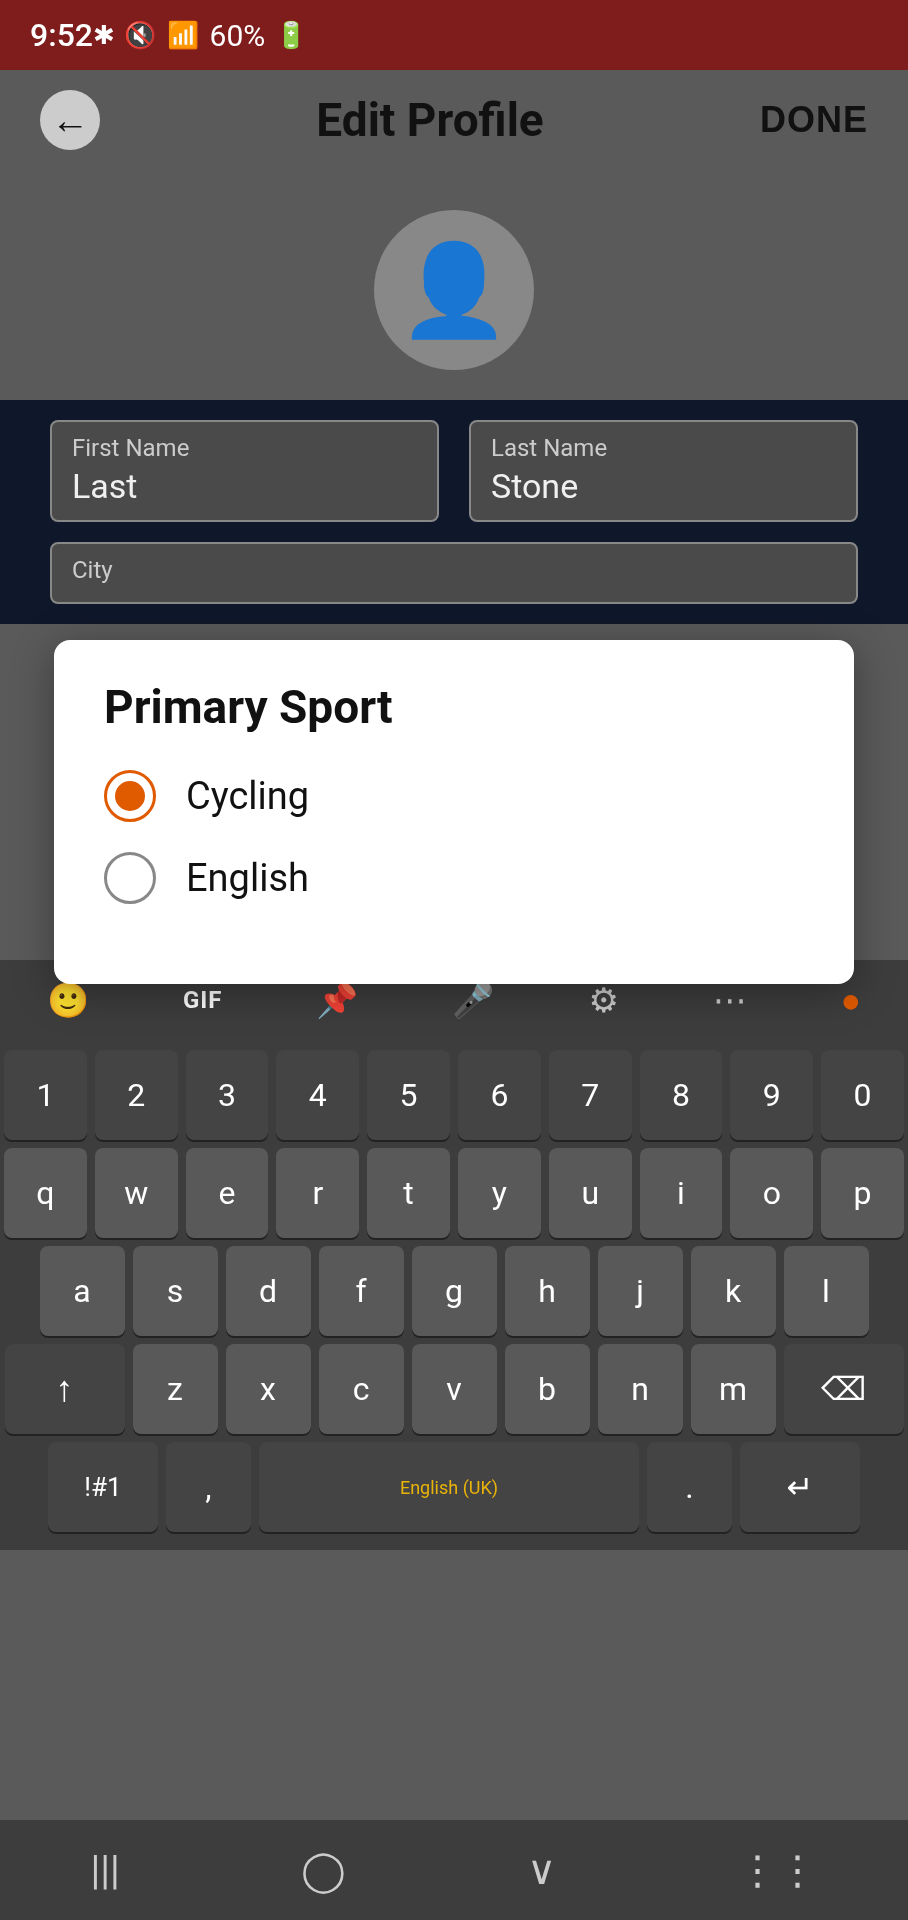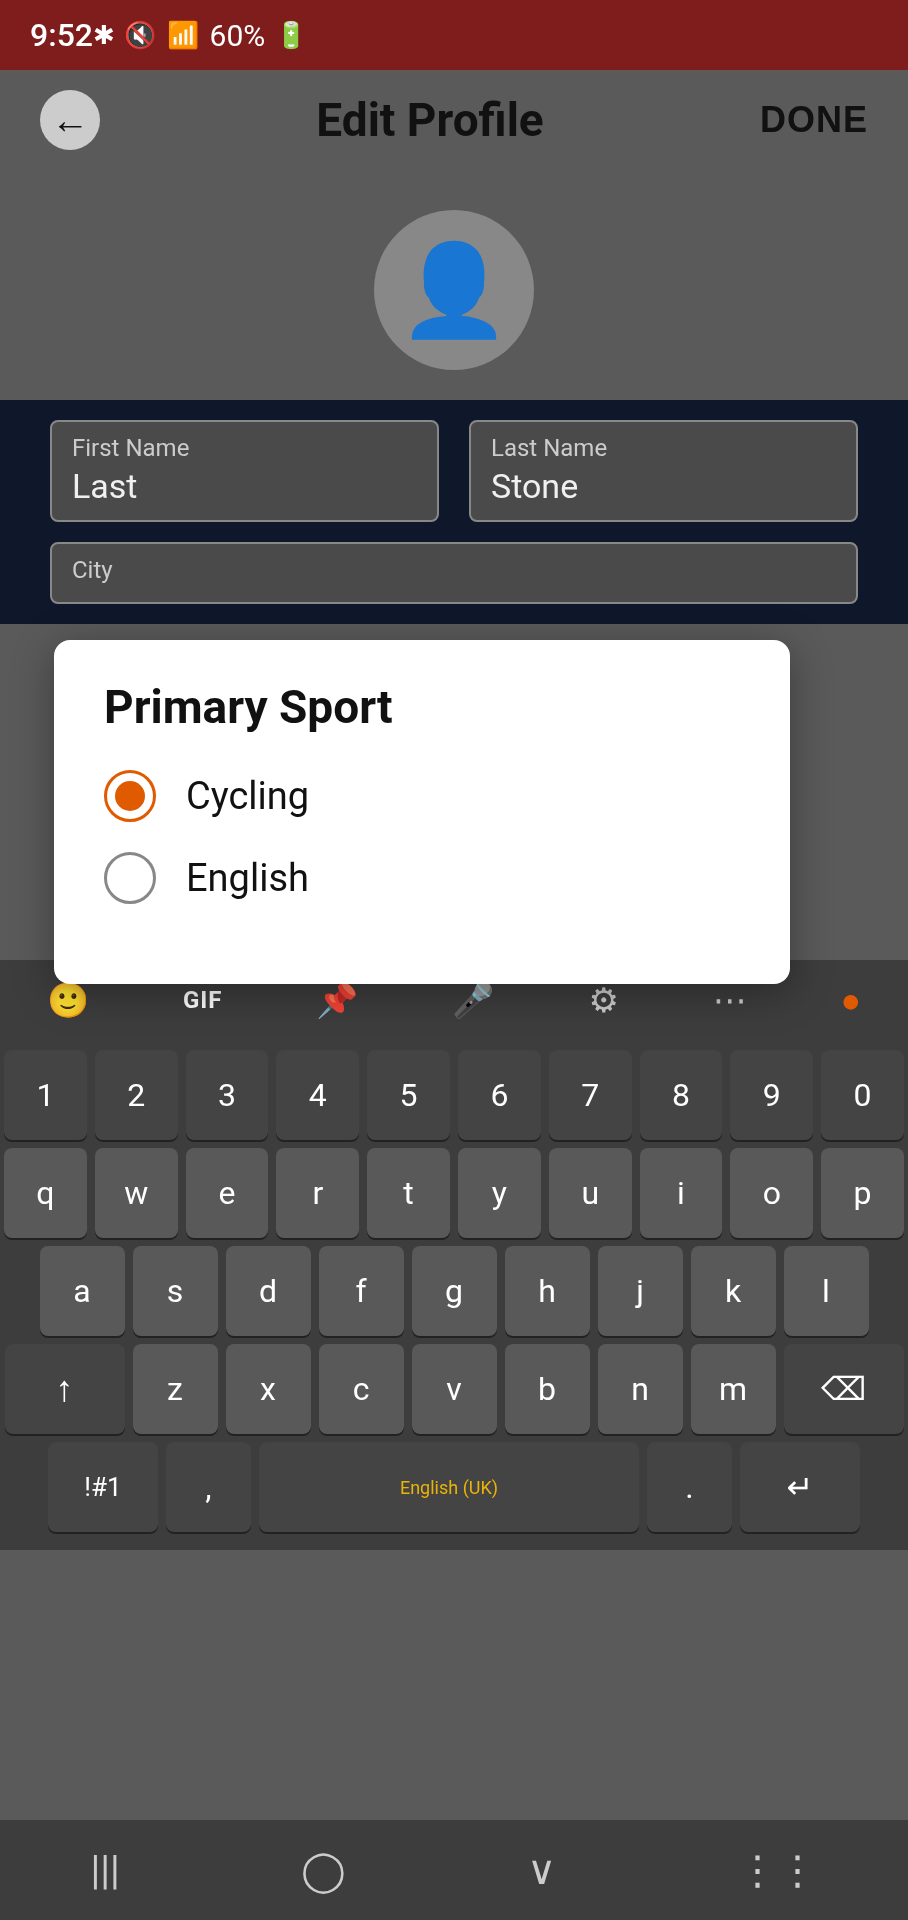--- a/index.html
+++ b/index.html
@@ -137,21 +137,21 @@
       font-size: 34px;
       color: #f0f0f0;
       font-weight: 400;
     }
 
     
     .dialog {
       position: absolute;
       left: 54px;
       top: 640px;
-      width: 736px;
+      width: 800px;
       background: #fff;
       border-radius: 16px;
       z-index: 20;
       padding: 40px 50px 50px 50px;
       box-shadow: 0 8px 40px rgba(0,0,0,0.35);
     }
     .dialog-title {
       font-size: 46px;
       font-weight: 700;
       color: #111;

